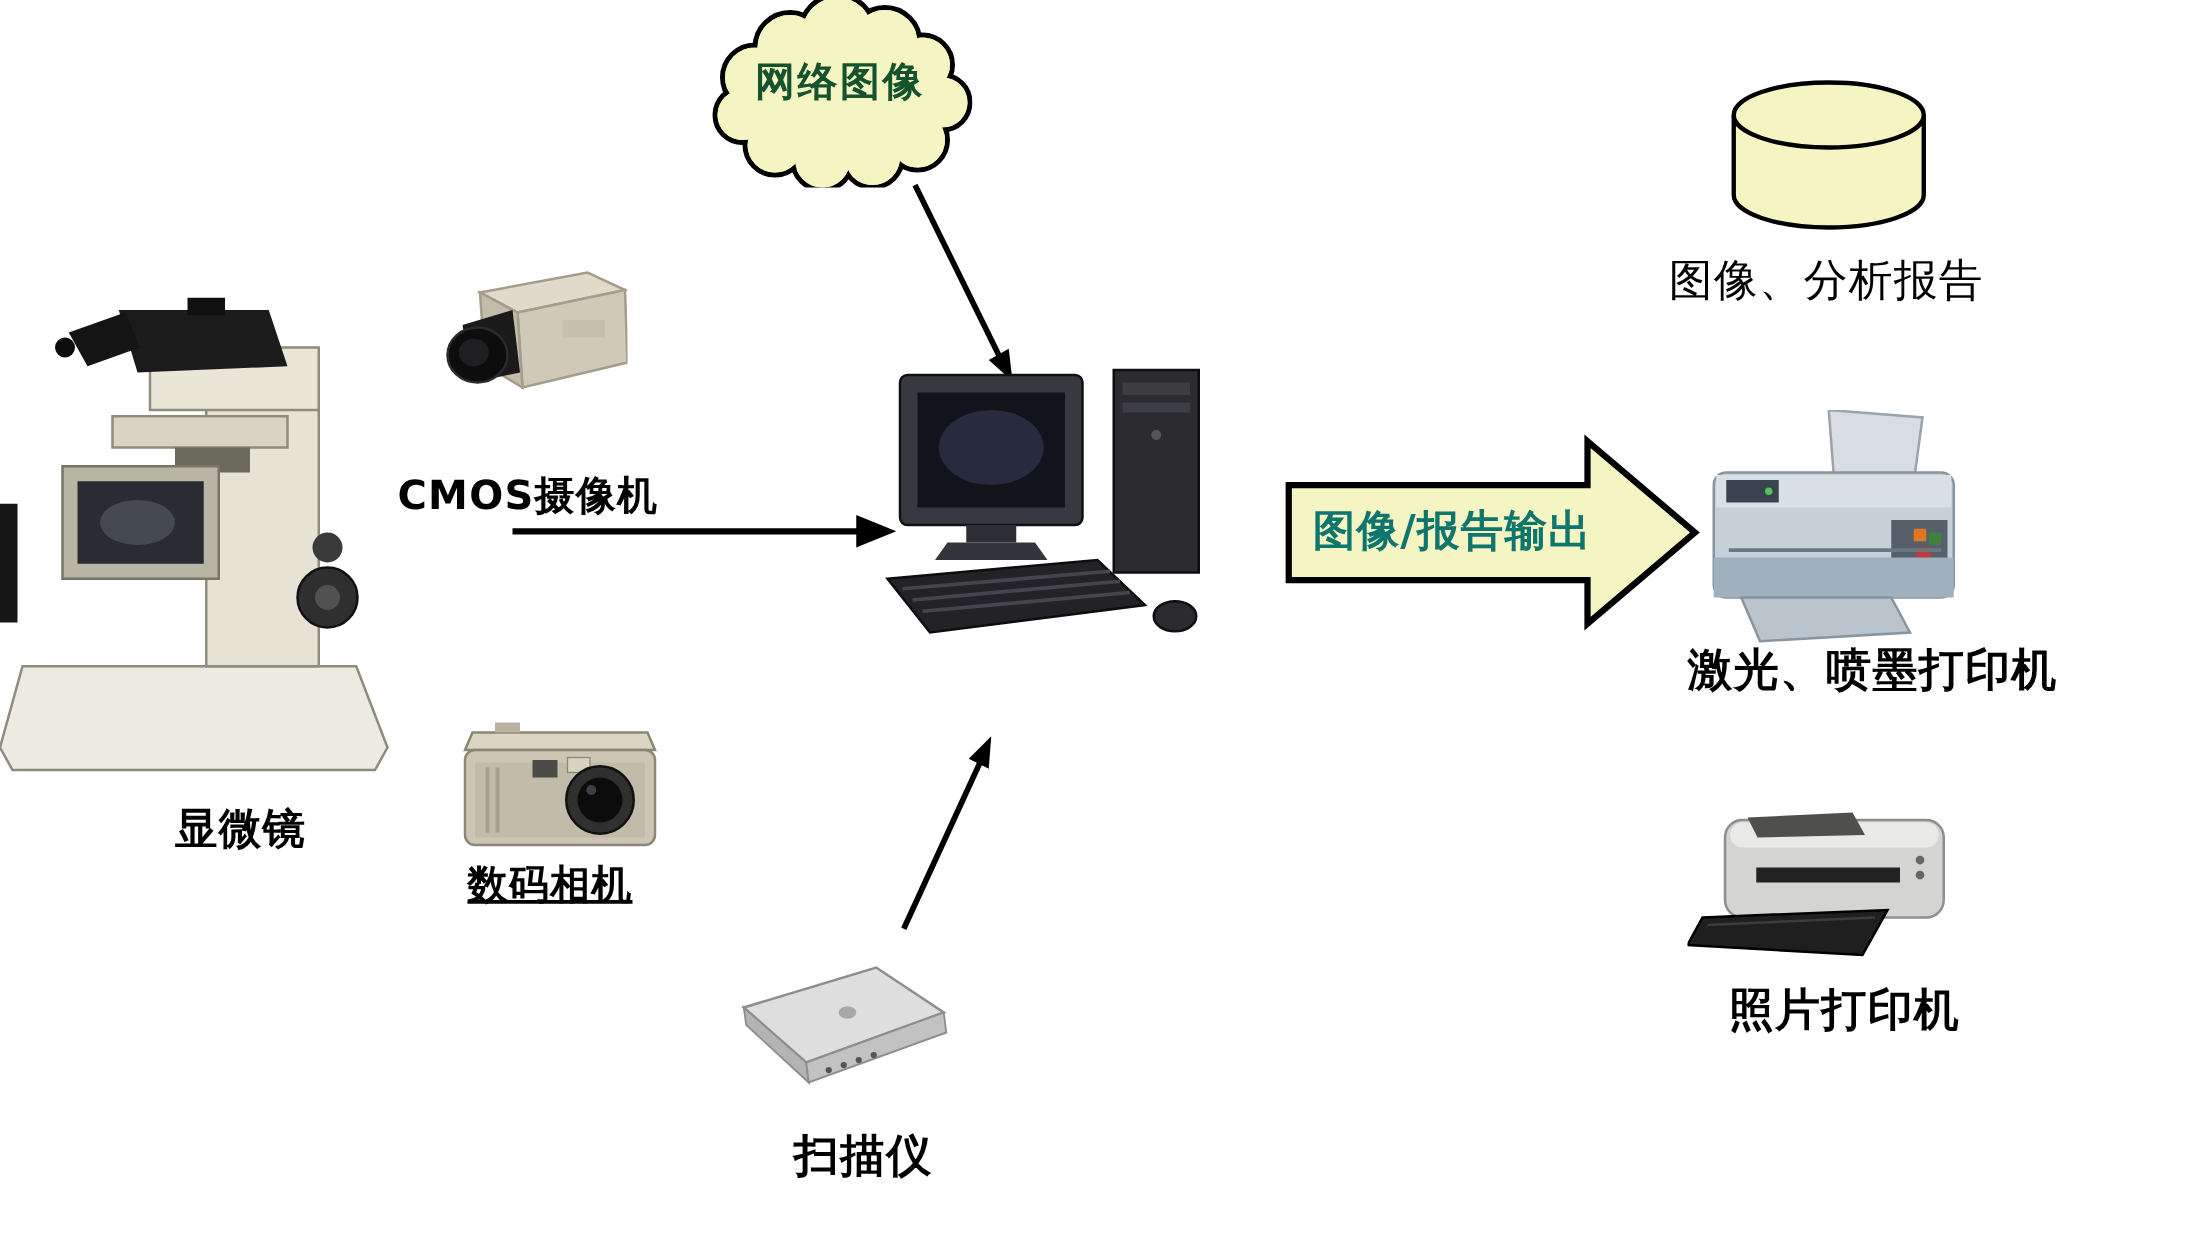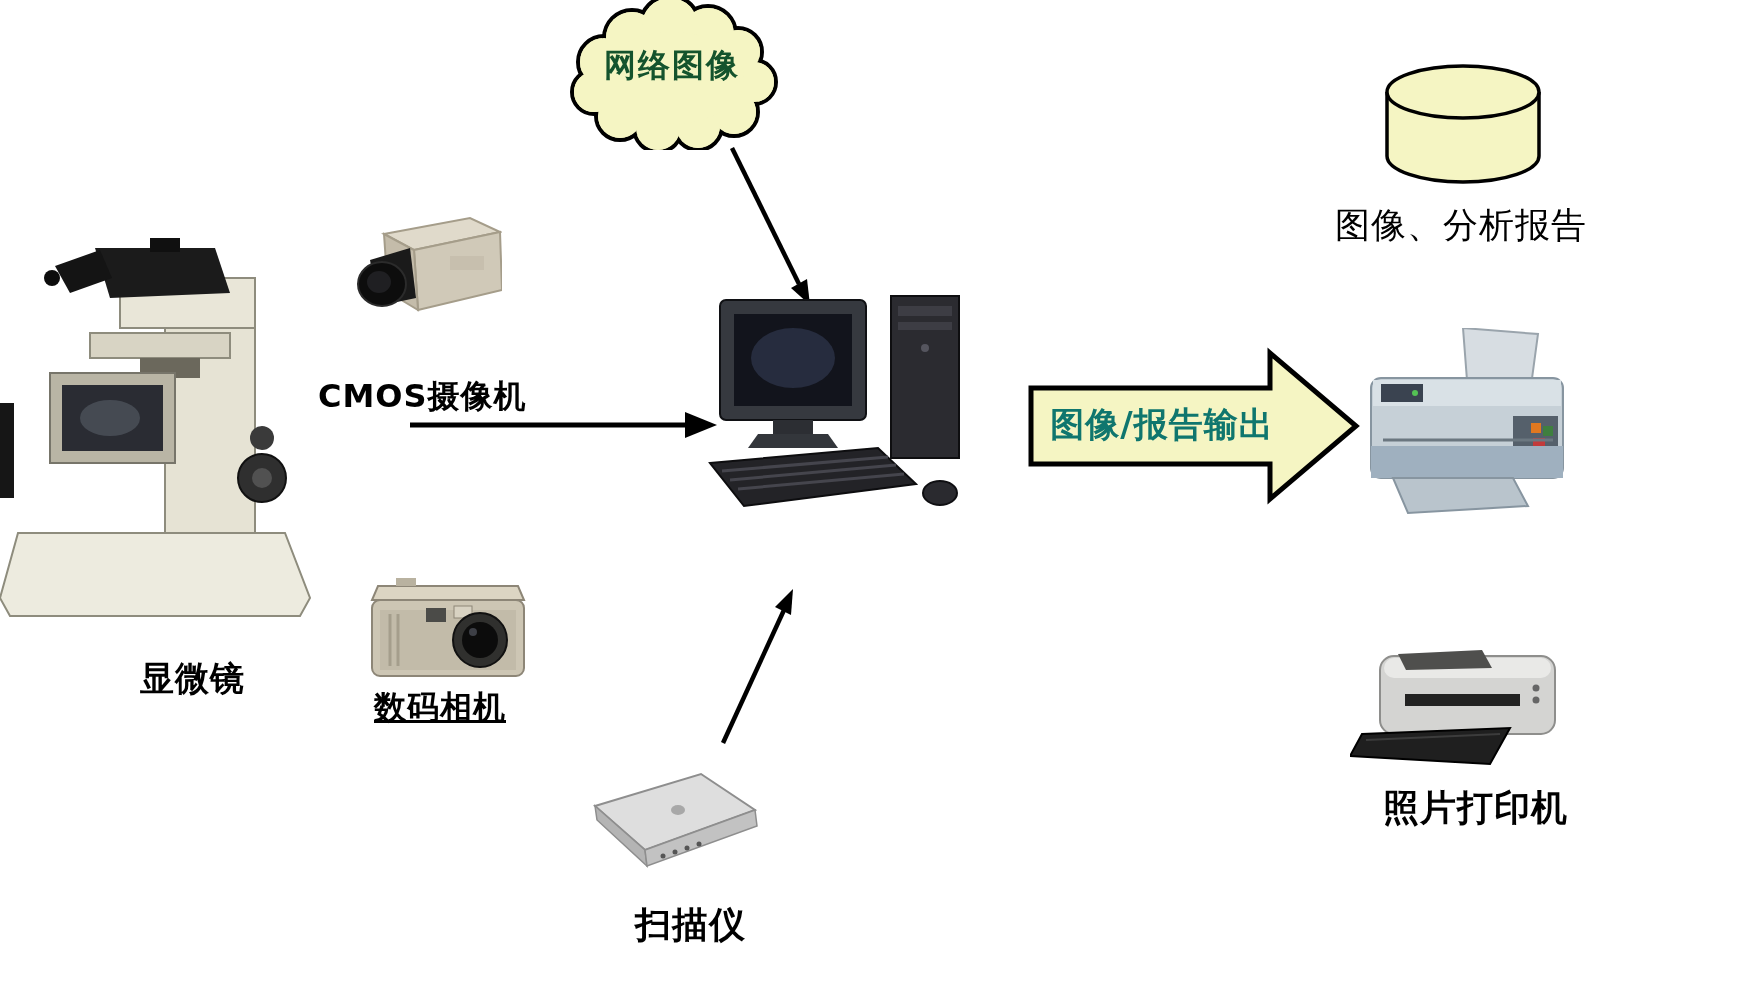--- a/index.html
+++ b/index.html
@@ -70,21 +70,21 @@
     <rect x="150" y="0" width="30" height="14" fill="#101010"></rect>
     <rect x="90" y="95" width="140" height="25" fill="#d8d4c4" stroke="#8e8c7d" stroke-width="2"></rect>
     <rect x="140" y="120" width="60" height="20" fill="#6b685c"></rect>
     <rect x="50" y="135" width="125" height="90" fill="#b9b5a5" stroke="#77756a" stroke-width="2"></rect>
     <rect x="62" y="147" width="101" height="66" fill="#2a2c33"></rect>
     <ellipse cx="110" cy="180" rx="30" ry="18" fill="#4a5058" opacity="0.85"></ellipse>
     <circle cx="262" cy="240" r="24" fill="#2f2f2f" stroke="#111" stroke-width="2"></circle>
     <circle cx="262" cy="240" r="10" fill="#515151"></circle>
     <circle cx="262" cy="200" r="12" fill="#3a3a3a"></circle>
   </svg>
-  <div class="lbl" style="left:140px;top:656px;font-size:34px;">显微镜</div>
+  <div class="lbl" style="left:140px;top:640px;font-size:34px;">显微镜</div>
 
   <svg class="abs" style="left:352px;top:212px;" width="150" height="112" viewBox="0 0 150 112">
     <polygon points="32,22 118,6 148,20 62,38" fill="#e0dacb" stroke="#a59d8a" stroke-width="2"></polygon>
     <polygon points="62,38 148,20 150,78 66,98" fill="#d0c9b8" stroke="#a59d8a" stroke-width="2"></polygon>
     <polygon points="32,22 62,38 66,98 36,80" fill="#c4bcaa" stroke="#a59d8a" stroke-width="2"></polygon>
     <rect x="98" y="44" width="34" height="14" fill="#c7bfae"></rect>
     <polygon points="18,48 58,36 64,86 26,94" fill="#1a1a1a"></polygon>
     <ellipse cx="30" cy="72" rx="24" ry="22" fill="#0d0d0d" stroke="#2b2b2b" stroke-width="2"></ellipse>
     <ellipse cx="27" cy="70" rx="12" ry="11" fill="#1f1f22"></ellipse>
   </svg>
@@ -164,20 +164,21 @@
     <rect x="150" y="88" width="45" height="37" fill="#55606b"></rect>
     <rect x="168" y="95" width="10" height="10" fill="#e07820"></rect>
     <rect x="180" y="98" width="10" height="10" fill="#3f7f3f"></rect>
     <rect x="170" y="110" width="12" height="8" fill="#c23a3a"></rect>
     <rect x="18" y="56" width="42" height="18" fill="#3a4350"></rect>
     <circle cx="52" cy="65" r="3" fill="#54c254"></circle>
     <line x1="20" y1="112" x2="190" y2="112" stroke="#6b7780" stroke-width="3"></line>
     <rect x="8" y="118" width="192" height="32" fill="#9fb0bf"></rect>
     <polygon points="30,150 150,150 165,178 45,185" fill="#b9c4cc" stroke="#8795a0" stroke-width="2"></polygon>
   </svg>
+  <div class="lbl" style="left:1350px;top:512px;font-size:36px;">激光、喷墨打印机</div>
 
   <svg class="abs" style="left:1350px;top:648px;" width="220" height="140" viewBox="0 0 220 140">
     <rect x="30" y="8" width="175" height="78" rx="14" fill="#d4d4d2" stroke="#8e8e8c" stroke-width="2"></rect>
     <rect x="34" y="10" width="167" height="20" rx="10" fill="#e9e9e7"></rect>
     <polygon points="48,6 132,2 142,20 56,22" fill="#4f4f4d"></polygon>
     <rect x="55" y="46" width="115" height="12" fill="#222"></rect>
     <circle cx="186" cy="40" r="3.5" fill="#666"></circle>
     <circle cx="186" cy="52" r="3.5" fill="#666"></circle>
     <polygon points="12,86 160,80 140,116 0,108" fill="#1f1f1f" stroke="#000" stroke-width="2"></polygon>
     <line x1="16" y1="92" x2="150" y2="86" stroke="#3c3c3c" stroke-width="2"></line>

